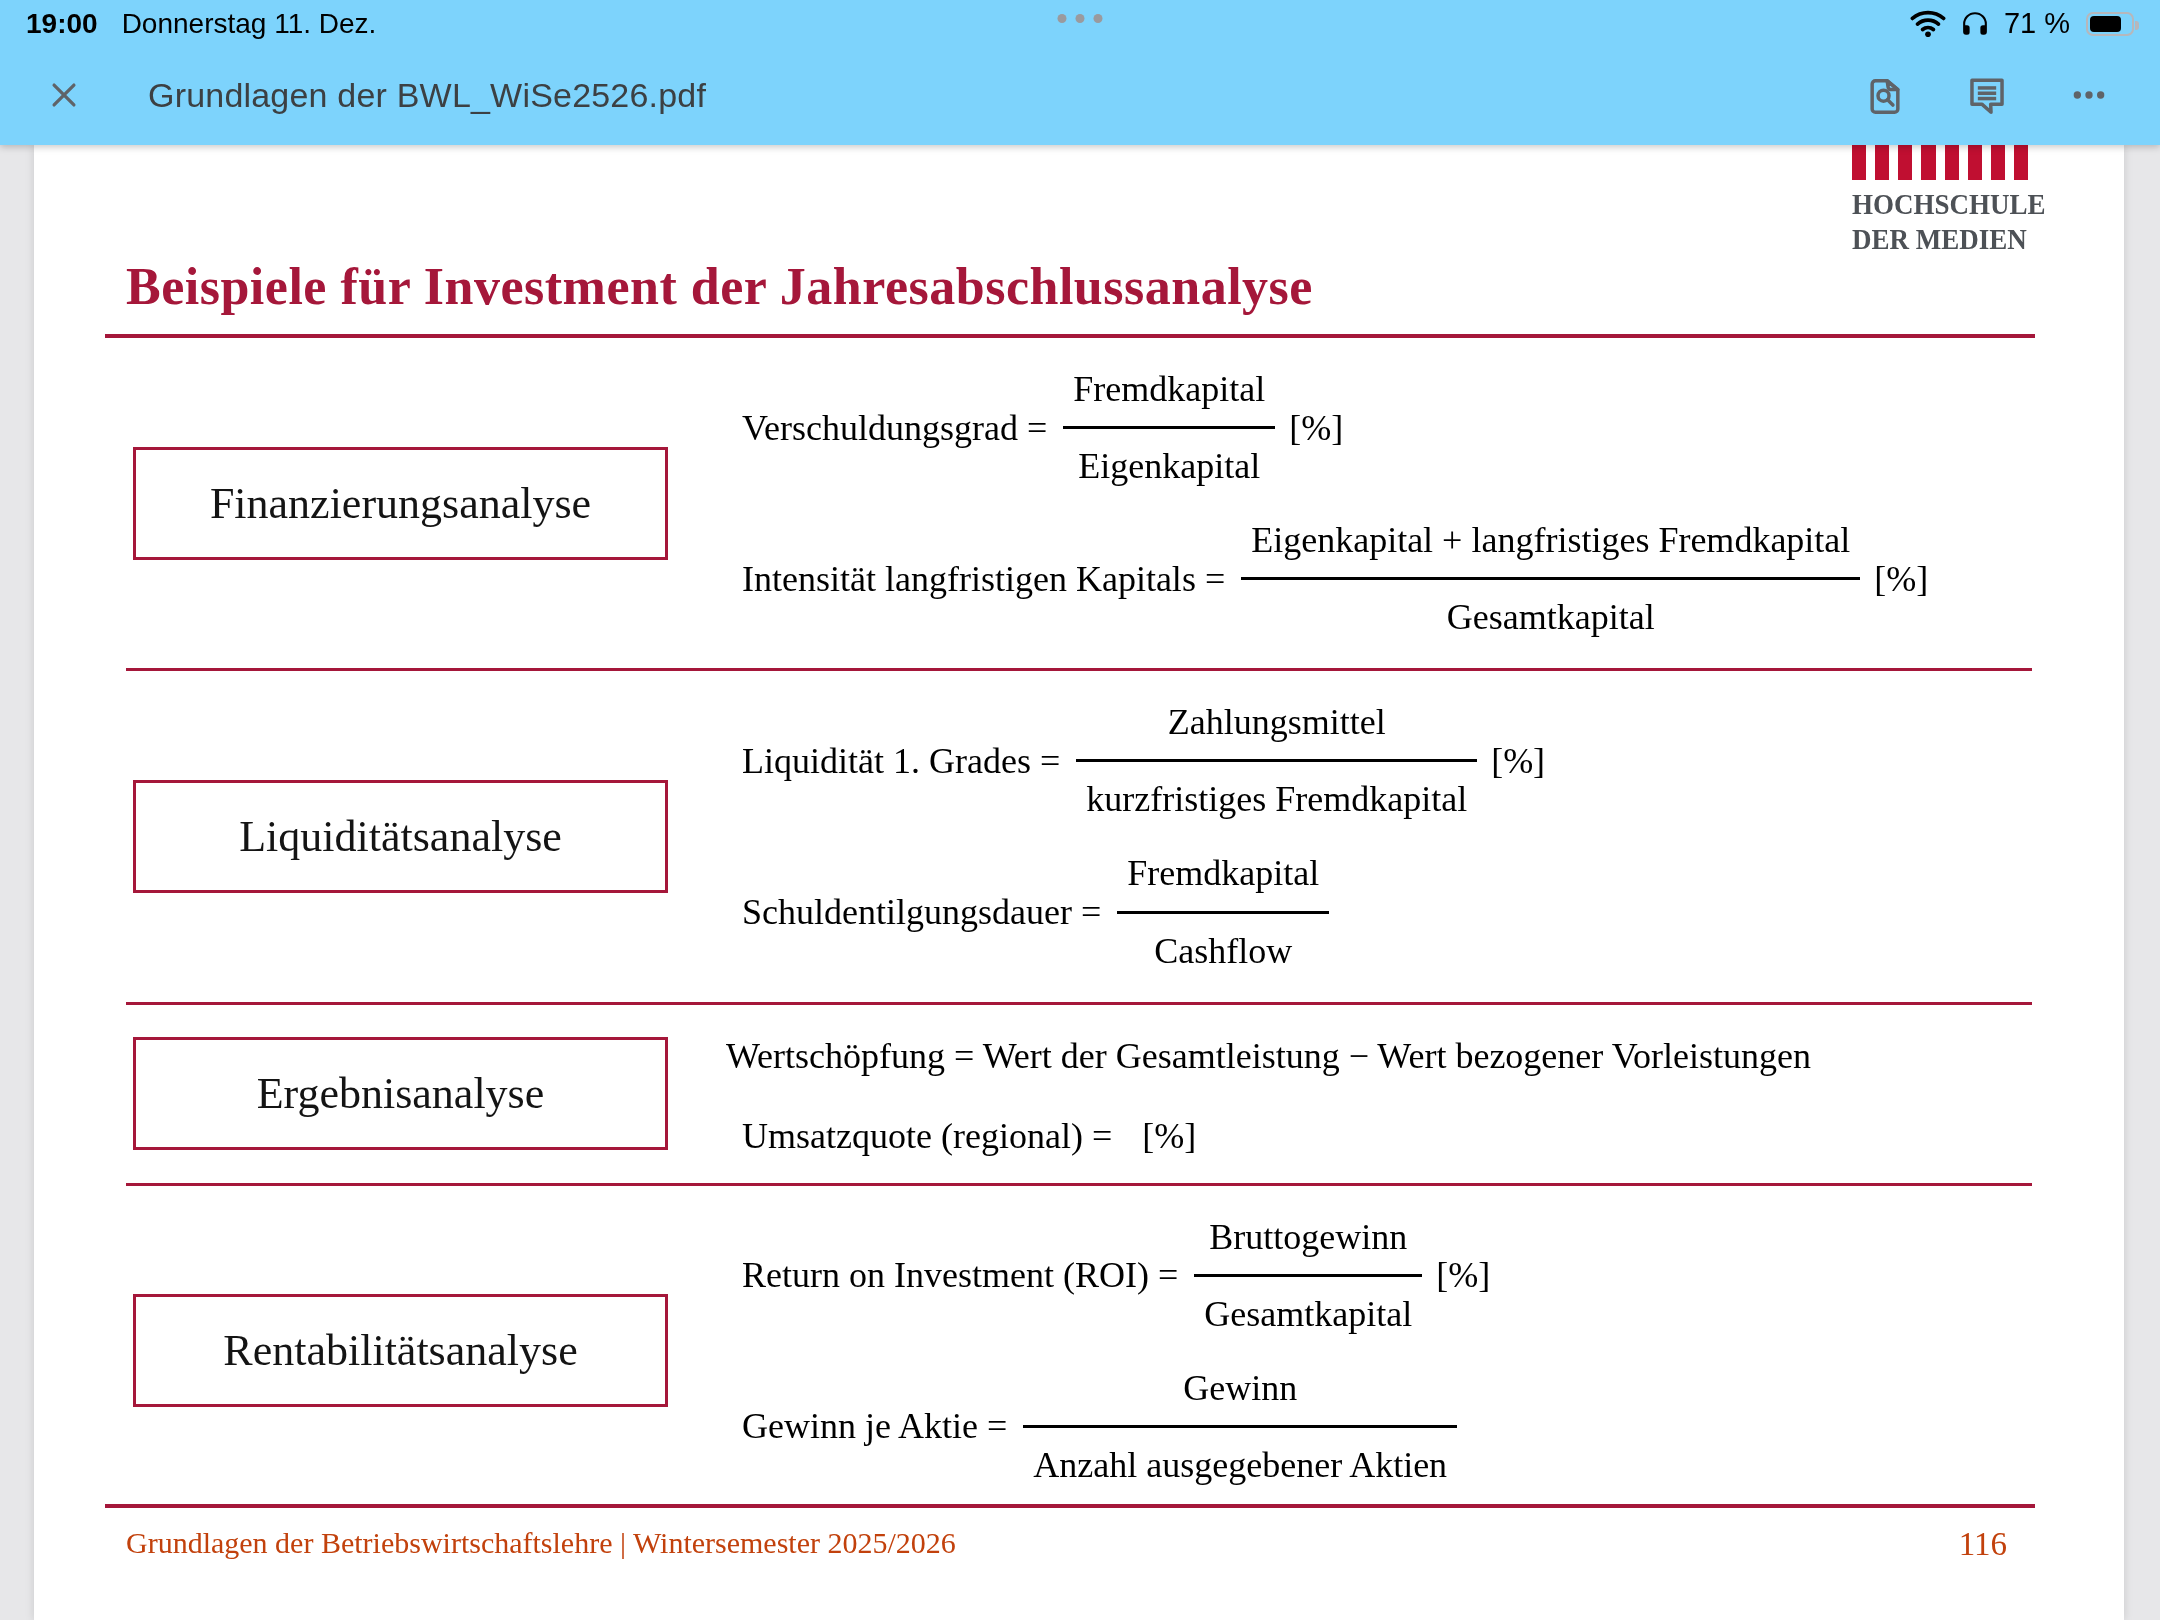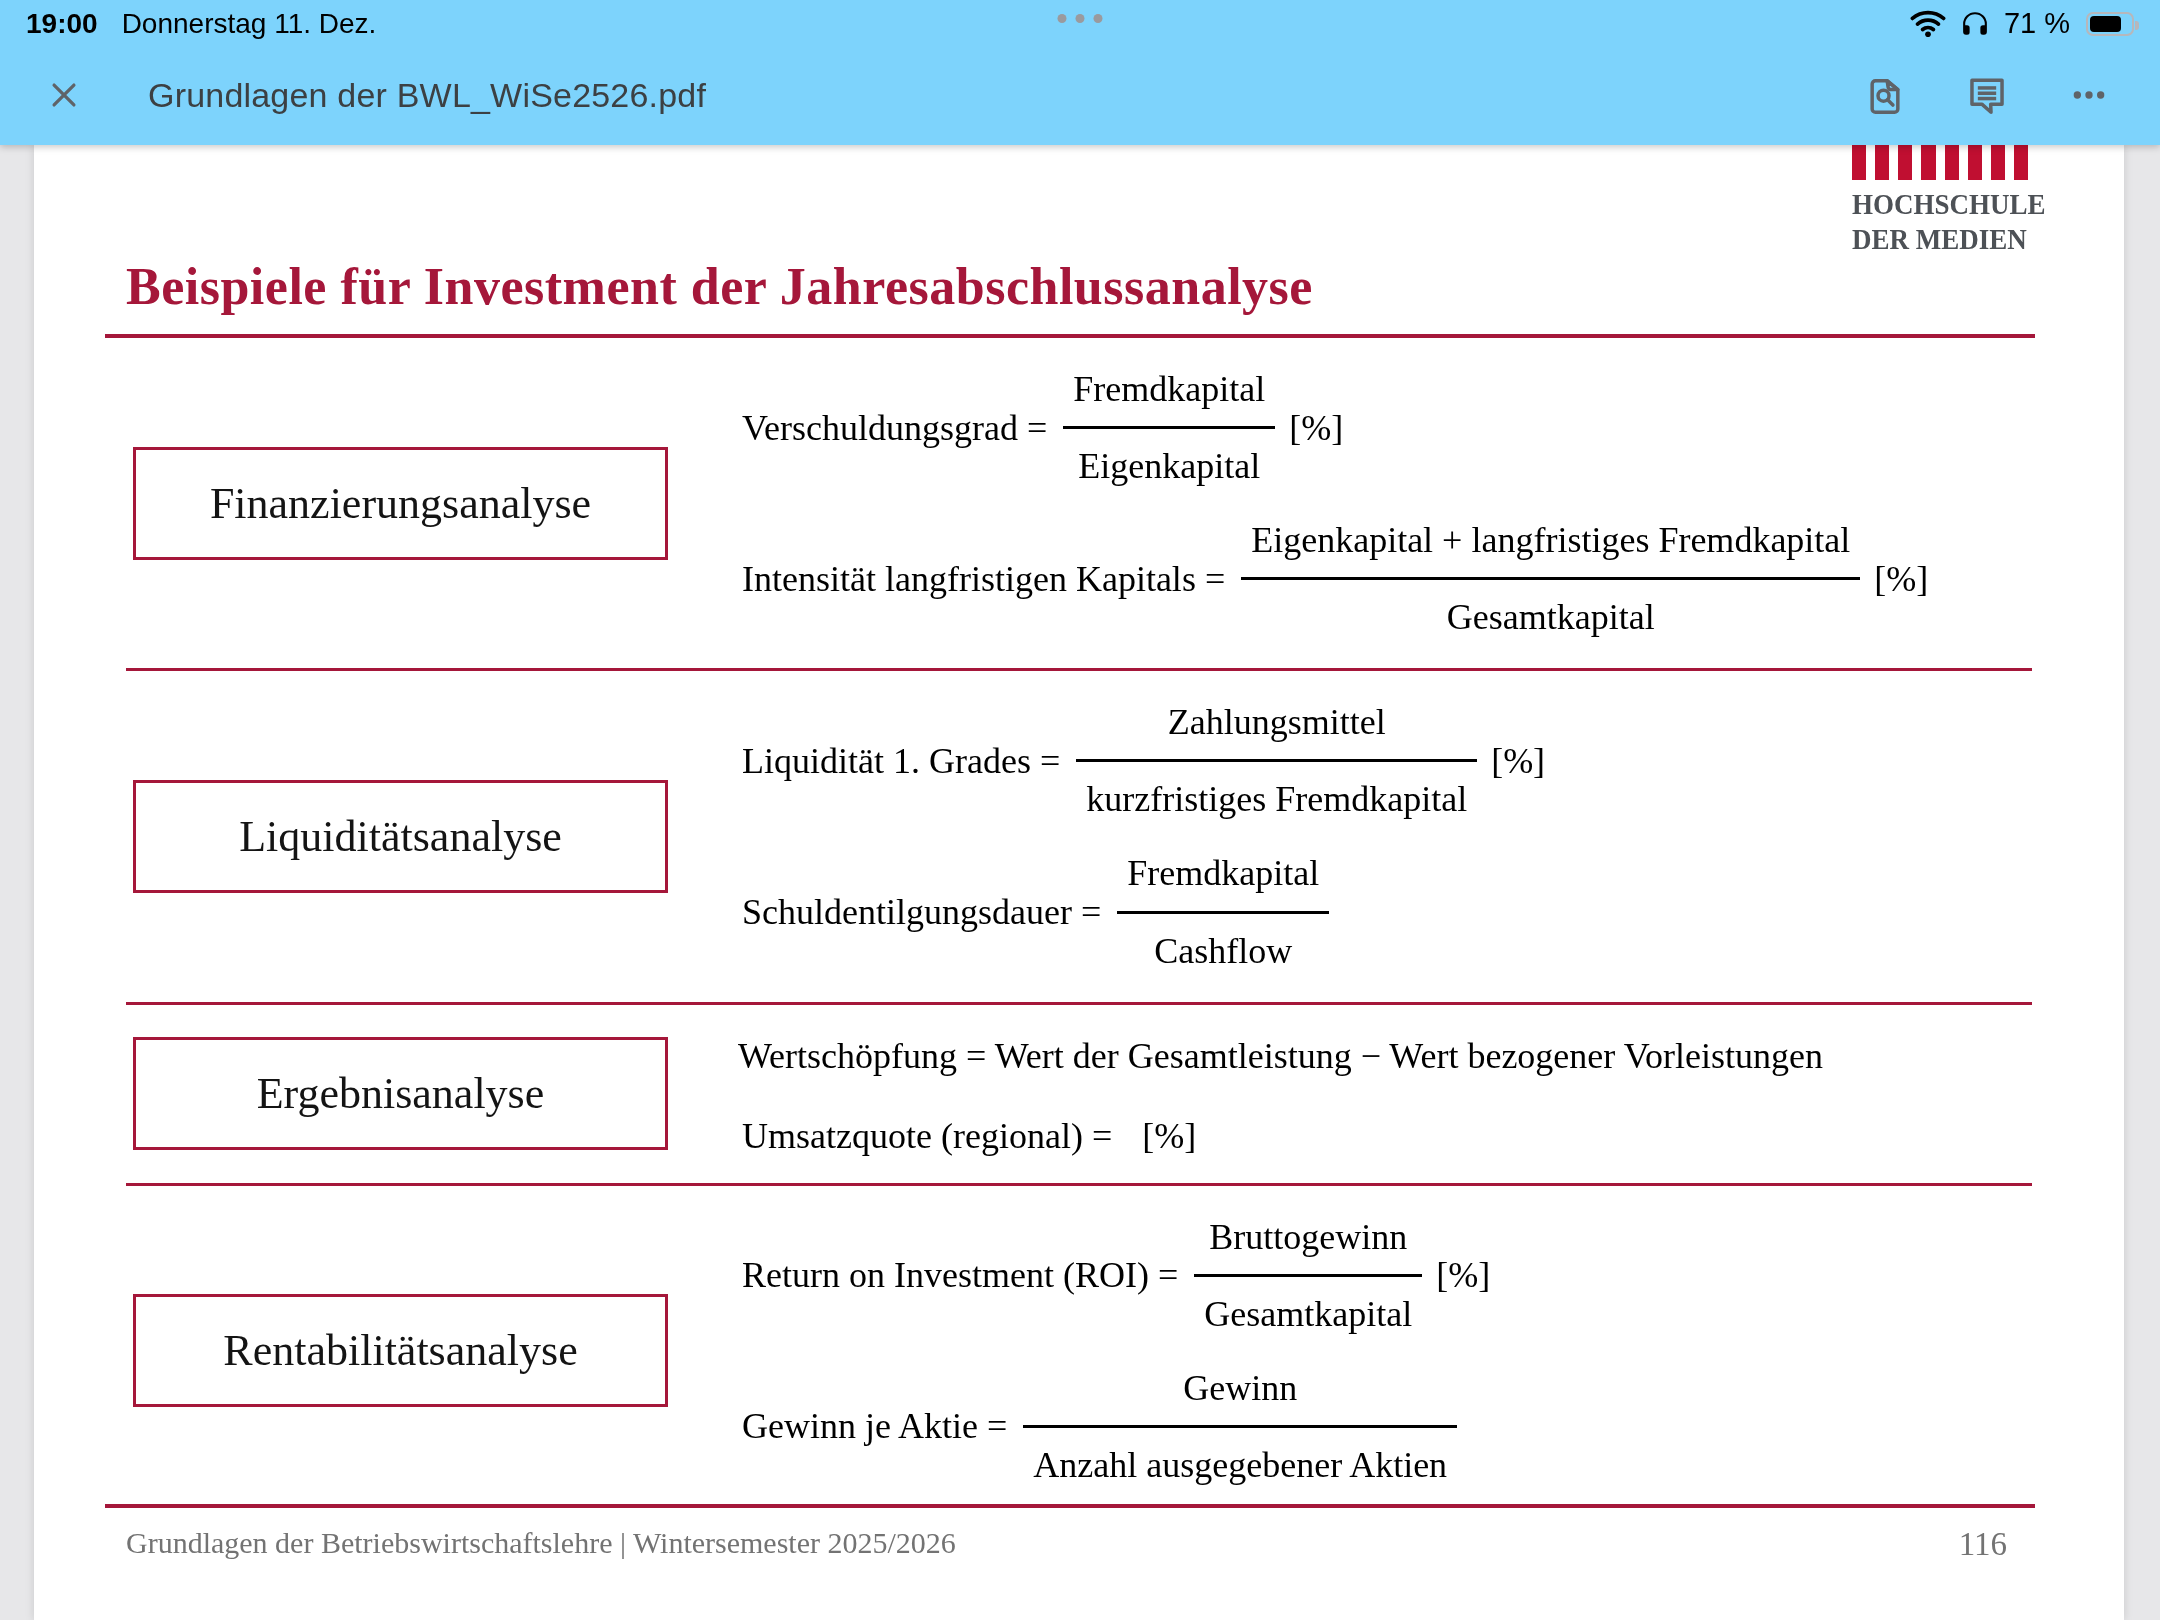--- a/index.html
+++ b/index.html
@@ -84,34 +84,34 @@
   .section.last { border-bottom:none; }
   .kbox {
     margin-left:7px; height:113px;
     border:3px solid #4c1d95;
     display:flex; align-items:center; justify-content:center;
     font-size:44px; color:#141414;
     background:#fff;
   }
   .formulas { display:flex; flex-direction:column; justify-content:center; }
   .frow { display:flex; align-items:center; margin:12px 16px; font-size:36px; }
-  .frow.textonly { margin:16px 0 26px 12px; }
+  .frow.textonly { margin:16px 0 26px 0; }
   .flabel { margin-right:16px; white-space:nowrap; }
   .frac { display:inline-flex; flex-direction:column; align-items:center;gap:12px; }
   .num, .den { padding:2px 10px; line-height:1.28; white-space:nowrap; }
   .fbar { align-self:stretch; height:3px; background:#000; }
   .funit { margin-left:14px; white-space:nowrap; }
 
   
   .slide-footer {
     position:absolute; left:71px; right:89px; bottom:57px;
     border-top:4px solid #a5173a;
     padding:18px 28px 0 21px;
     display:flex; justify-content:space-between; align-items:flex-start;
-    color:#737373;
+    color:#c2410c;
   }
   .sf-left { font-size:30px; }
   .sf-page { font-size:33px; }
 
   .gray-stroke { stroke:#5f6368; }
   .gray-fill { fill:#5f6368; }
 </style>
 </head>
 <body>
 

